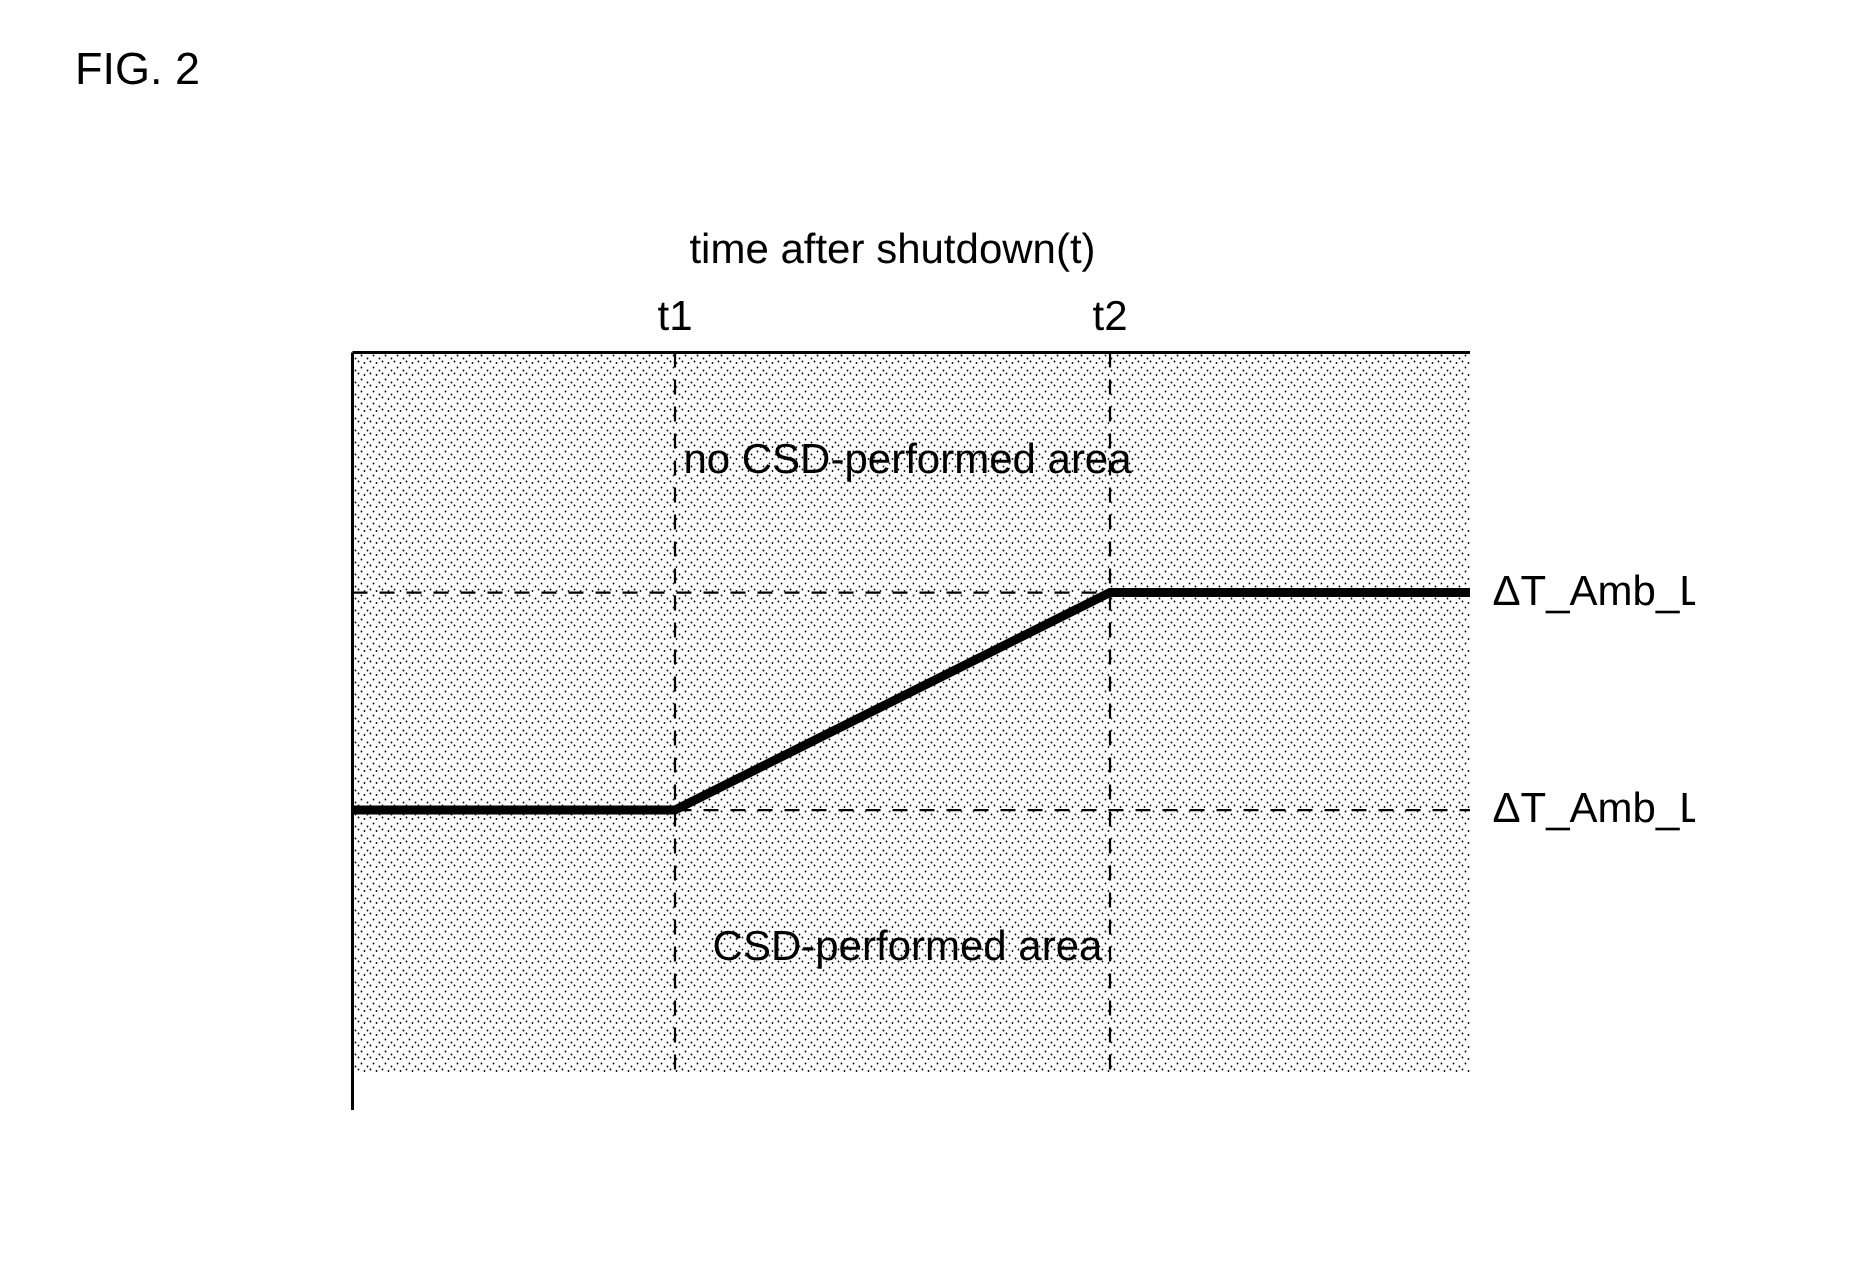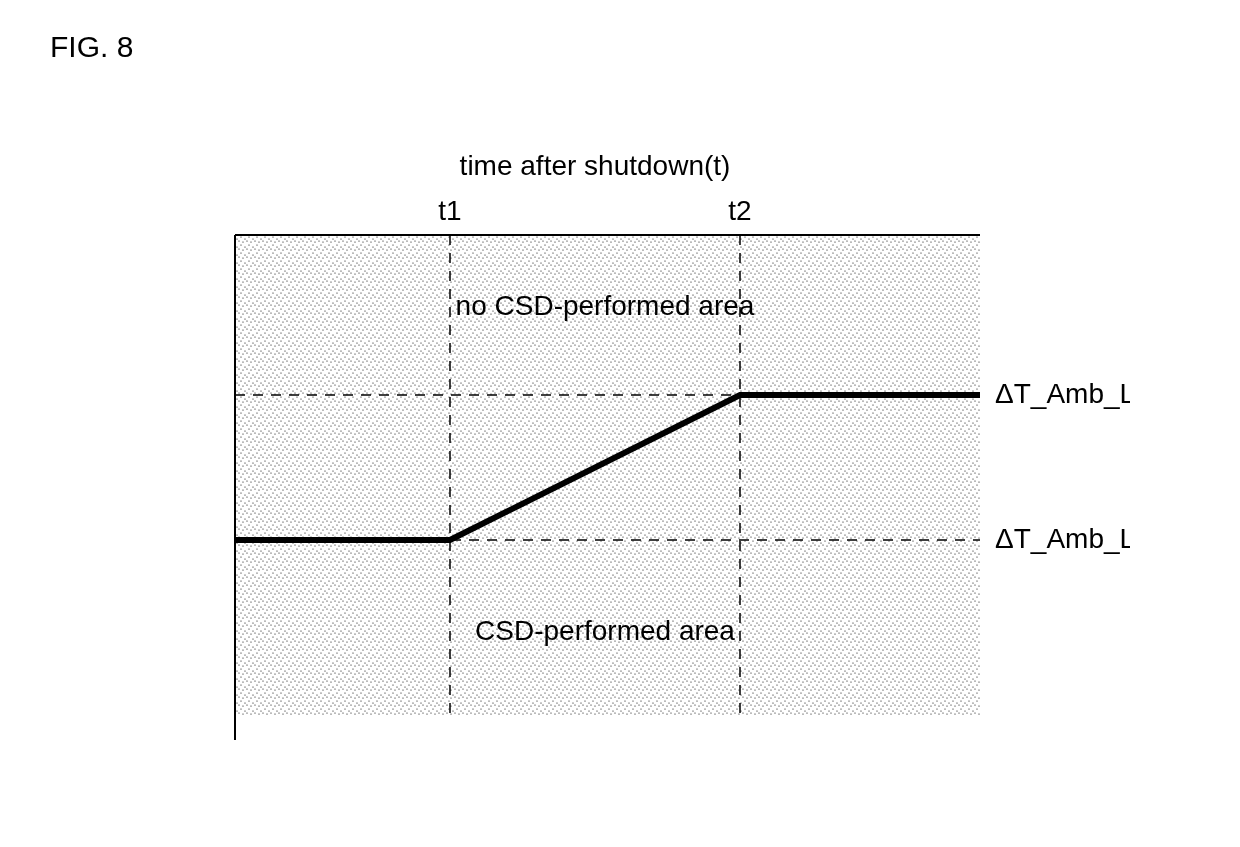--- a/index.html
+++ b/index.html
@@ -58,21 +58,21 @@
   .thick-curve {
     stroke: #000000;
     stroke-width: 6;
     fill: none;
     stroke-linejoin: miter;
   }
 </style>
 </head>
 <body>
 
-<div class="figure-label" style="left:50px; top:30px;">FIG. 8</div>
+<div class="figure-label" style="left:50px; top:30px;">FIG. 2</div>
 
 <div class="chart-container">
   <svg viewBox="0 0 930 640" width="930" height="640">
 
     <defs>
       <pattern id="stipple" patternUnits="userSpaceOnUse" width="8" height="8">
         <rect width="8" height="8" fill="#ffffff"></rect>
         <circle cx="1" cy="1" r="0.6" fill="#000000"></circle>
         <circle cx="5" cy="3" r="0.6" fill="#000000"></circle>
         <circle cx="3" cy="6" r="0.6" fill="#000000"></circle>

